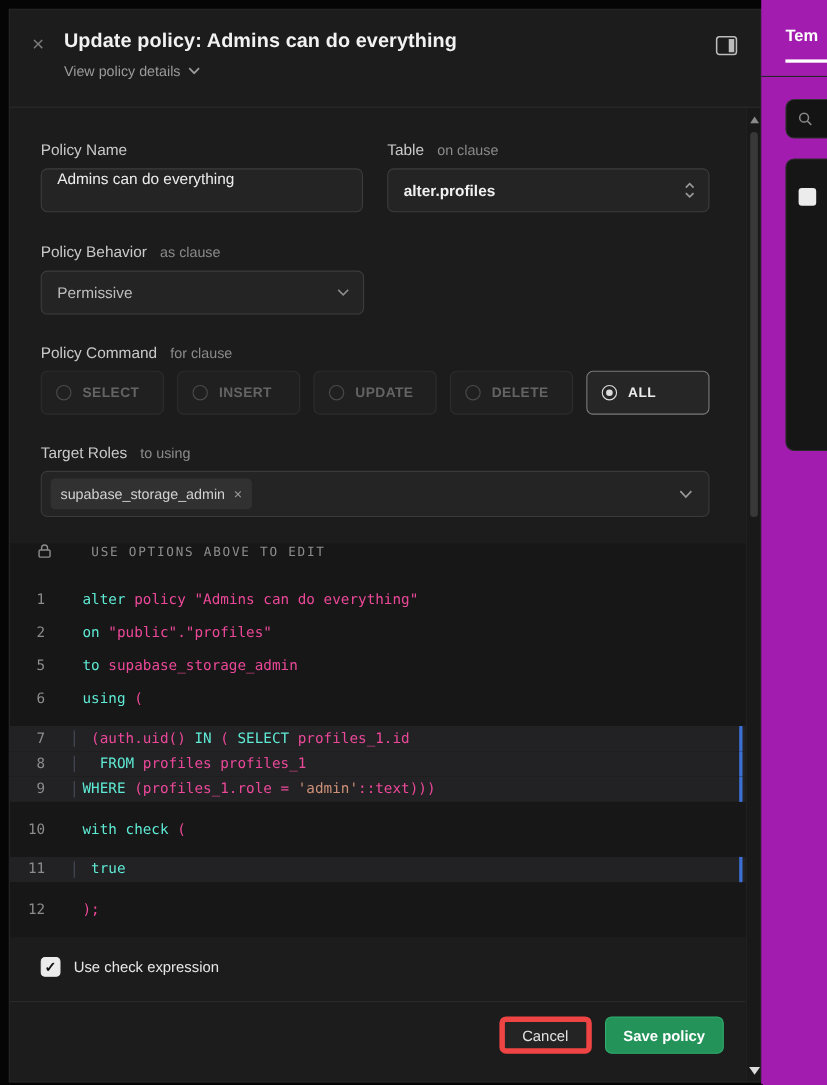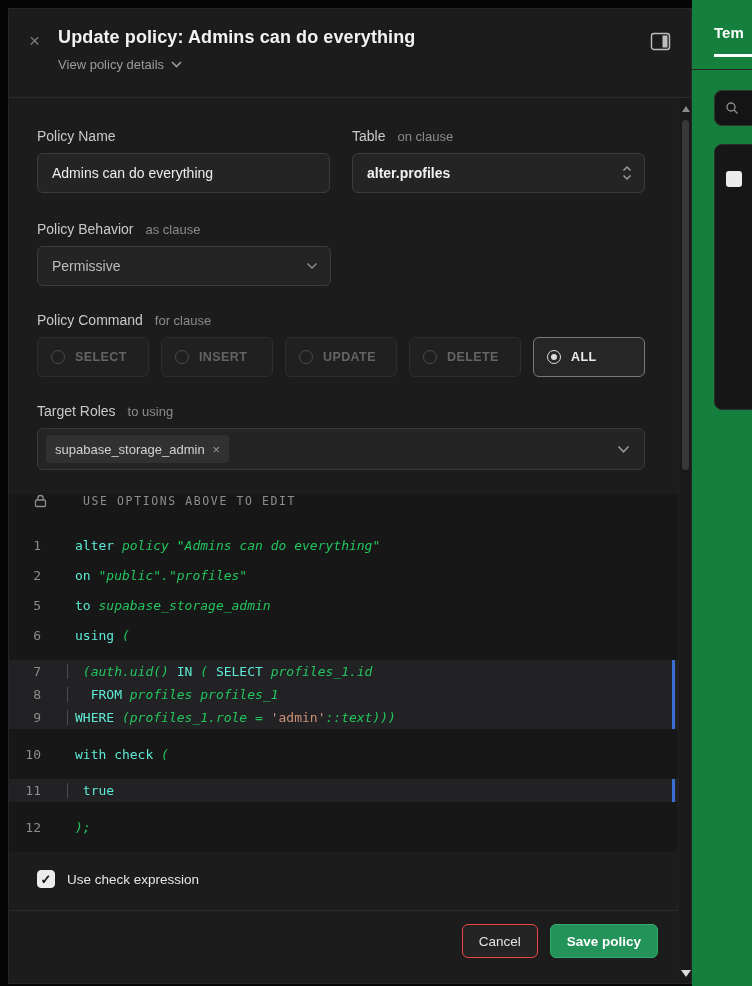--- a/index.html
+++ b/index.html
@@ -22,21 +22,21 @@
   .modal-body { flex:1; position:relative; padding-right:13px; overflow:hidden; display:flex; flex-direction:column; }
 
   
   .form-area { padding:30px 33px 0 28px; }
   .field-label-row { display:flex; align-items:baseline; gap:12px; margin-bottom:9px;text-align:right; }
   .field-label { color:#c9c9c9; font-size:14px; }
   .field-hint { color:#8b8b8b; font-size:13px; }
   .row-2col { display:flex; gap:22px; margin-bottom:28px; }
   .col { width:294px; }
   .text-input { height:40px; background:#242424; border:1px solid #3c3c3c; border-radius:6px;
-                display:flex; align-items:center; padding:0 14px; color:#ededed; font-size:14px; }
+                display:flex; align-items:flex-start; padding:0 14px; color:#ededed; font-size:14px; }
   .select-box { height:40px; background:#242424; border:1px solid #3c3c3c; border-radius:6px;
                 display:flex; align-items:center; justify-content:space-between; padding:0 12px 0 14px; cursor:pointer; }
   .select-value-strong { color:#f0f0f0; font-size:14px; font-weight:700; }
   .select-value { color:#bdbdbd; font-size:14px; }
   .row-single { margin-bottom:26px; }
 
   .radio-group { display:flex; gap:12px; }
   .radio-btn { flex:1; height:40px; border-radius:6px; background:#202020; border:1px solid #2d2d2d;
                display:flex; align-items:center; gap:10px; padding:0 13px; cursor:pointer; }
   .radio-circle { width:14px; height:14px; border-radius:50%; border:1px solid #4a4a4a; flex:0 0 auto;
@@ -60,48 +60,48 @@
   .editor-notice { height:36px; display:flex; align-items:flex-start; gap:0; color:#8d8d8d; font-size:11.5px; letter-spacing:1.6px; }
   .notice-gutter { width:48px; display:flex; justify-content:flex-end; padding-right:10px; }
   .notice-text { padding-left:26px; }
   .code-line { display:flex; align-items:center; height:30px; position:relative; }
   .code-line.editable { height:23px; background:#222225; }
   .code-line.section-gap { margin-top:10px; }
   .gutter { width:40px; text-align:right; padding-right:8px; color:#8c8c8c; font-size:13px; flex:0 0 auto; }
   .code { padding-left:26px; font-size:13px; color:#efefef; white-space:pre; position:relative; flex:1; }
   .code span { white-space:pre; }
   .tk-kw { color:#5eead4; }
-  .tk-pl { color:#22c55e;font-style:italic; }
+  .tk-pl { color:#ec4899; }
   .tk-str { color:#ce9178; }
   .code-line.editable .code::before { content:""; position:absolute; left:18px; top:0; bottom:0; width:1px; background:#474c58; }
   .code-line.editable::after { content:""; position:absolute; right:3px; top:0; bottom:0; width:3px; background:#3b6fd4; }
 
   
   .check-row { display:flex; align-items:center; gap:12px; padding:18px 28px 0 28px; }
   .checkbox { width:18px; height:18px; border-radius:4px; background:#2a2a2a; border:1px solid #555;
               display:flex; align-items:center; justify-content:center; color:transparent; font-size:13px; font-weight:700; cursor:pointer; }
   .checkbox.checked { background:#ececec; border-color:#ececec; color:#111; }
   .check-label { color:#e6e6e6; font-size:13.5px; }
 
   .modal-footer { margin-top:22px; border-top:1px solid #2a2a2a; padding:13px 20px 14px 20px;
                   display:flex; justify-content:flex-end; gap:12px; }
   .btn { height:34px; border-radius:6px; display:flex; align-items:center; padding:0 16px; font-size:13.5px; cursor:pointer; }
-  .btn-cancel { background:#242424; border:1px solid #ef4444; color:#e3e3e3; }
+  .btn-cancel { background:#242424; border:5px solid #ef4444; color:#e3e3e3; }
   .btn-save { background:#23935a; border:1px solid #2fae6e; color:#fff;font-weight:bold; }
 
   
   .scrollbar { position:absolute; right:0; top:0; bottom:0; width:13px; background:#191919; border-left:1px solid #222; }
   .sb-up { position:absolute; top:8px; left:3px; width:0; height:0;
            border-left:4px solid transparent; border-right:4px solid transparent; border-bottom:6px solid #8a8a8a; }
   .sb-down { position:absolute; bottom:6px; left:2px; width:0; height:0;
              border-left:5px solid transparent; border-right:5px solid transparent; border-top:7px solid #dcdcdc; }
   .sb-thumb { position:absolute; top:22px; left:3px; width:7px; height:350px; border-radius:4px; background:#383838; }
 
   
-  .side-panel { position:absolute; left:692px; top:0; width:60px; height:986px; background:#15803d; overflow:hidden; }
+  .side-panel { position:absolute; left:692px; top:0; width:60px; height:986px; background:#a21caf; overflow:hidden; }
   .sp-tabbar { height:70px; border-bottom:1px solid #262626; position:relative; }
   .sp-tab { position:absolute; left:22px; top:24px; color:#fff; font-size:15px; font-weight:600; cursor:pointer; }
   .sp-tab-underline { position:absolute; left:22px; bottom:12px; width:40px; height:3px; background:#fff; }
   .sp-search { margin:20px 0 0 22px; width:46px; height:36px; background:#141414; border:1px solid #323232;
                border-radius:8px; display:flex; align-items:center; padding-left:10px; }
   .sp-card { margin:18px 0 0 22px; width:46px; height:266px; background:#161616; border:1px solid #2c2c2c;
              border-radius:8px 0 0 8px; position:relative; }
   .sp-card-thumb { position:absolute; left:11px; top:26px; width:16px; height:16px; background:#ececec; border-radius:3px; }
 </style>
 </head>

